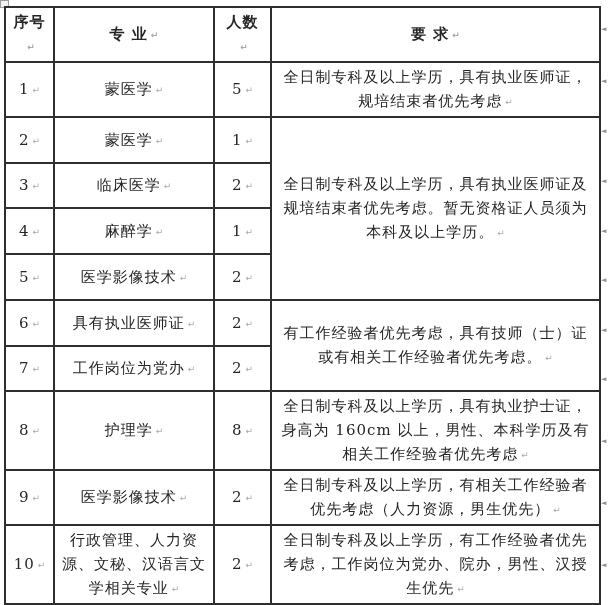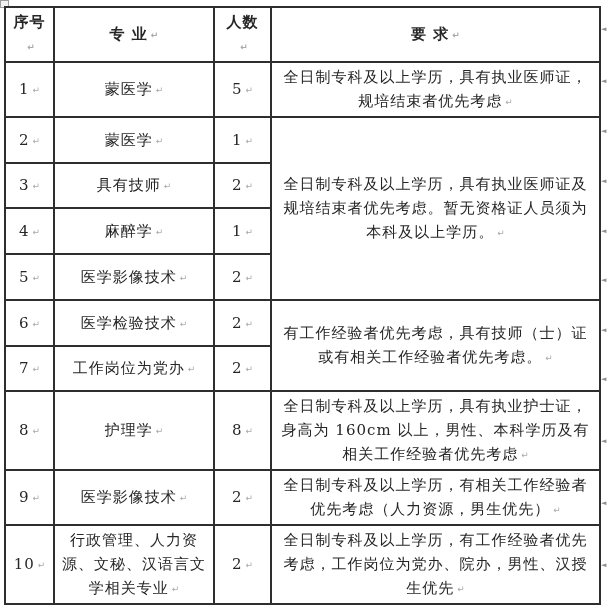--- a/index.html
+++ b/index.html
@@ -74,36 +74,36 @@
         <td><span>全日制专科及以上学历，具有执业医师证，规培结束者优先考虑</span><span class="pm">↵</span></td>
       </tr>
       <tr class="h-50">
         <td><span>2</span><span class="pm">↵</span></td>
         <td><span>蒙医学</span><span class="pm">↵</span></td>
         <td><span>1</span><span class="pm">↵</span></td>
         <td rowspan="4"><span>全日制专科及以上学历，具有执业医师证及规培结束者优先考虑。暂无资格证人员须为本科及以上学历。</span><span class="pm">↵</span></td>
       </tr>
       <tr class="h-49">
         <td><span>3</span><span class="pm">↵</span></td>
-        <td><span>具有技师</span><span class="pm">↵</span></td>
+        <td><span>临床医学</span><span class="pm">↵</span></td>
         <td><span>2</span><span class="pm">↵</span></td>
       </tr>
       <tr class="h-50">
         <td><span>4</span><span class="pm">↵</span></td>
         <td><span>麻醉学</span><span class="pm">↵</span></td>
         <td><span>1</span><span class="pm">↵</span></td>
       </tr>
       <tr class="h-50">
         <td><span>5</span><span class="pm">↵</span></td>
         <td><span>医学影像技术</span><span class="pm">↵</span></td>
         <td><span>2</span><span class="pm">↵</span></td>
       </tr>
       <tr class="h-50">
         <td><span>6</span><span class="pm">↵</span></td>
-        <td><span>医学检验技术</span><span class="pm">↵</span></td>
+        <td><span>具有执业医师证</span><span class="pm">↵</span></td>
         <td><span>2</span><span class="pm">↵</span></td>
         <td rowspan="2"><span>有工作经验者优先考虑，具有技师（士）证或有相关工作经验者优先考虑。</span><span class="pm">↵</span></td>
       </tr>
       <tr class="h-49">
         <td><span>7</span><span class="pm">↵</span></td>
         <td><span>工作岗位为党办</span><span class="pm">↵</span></td>
         <td><span>2</span><span class="pm">↵</span></td>
       </tr>
       <tr class="h-74">
         <td><span>8</span><span class="pm">↵</span></td>

